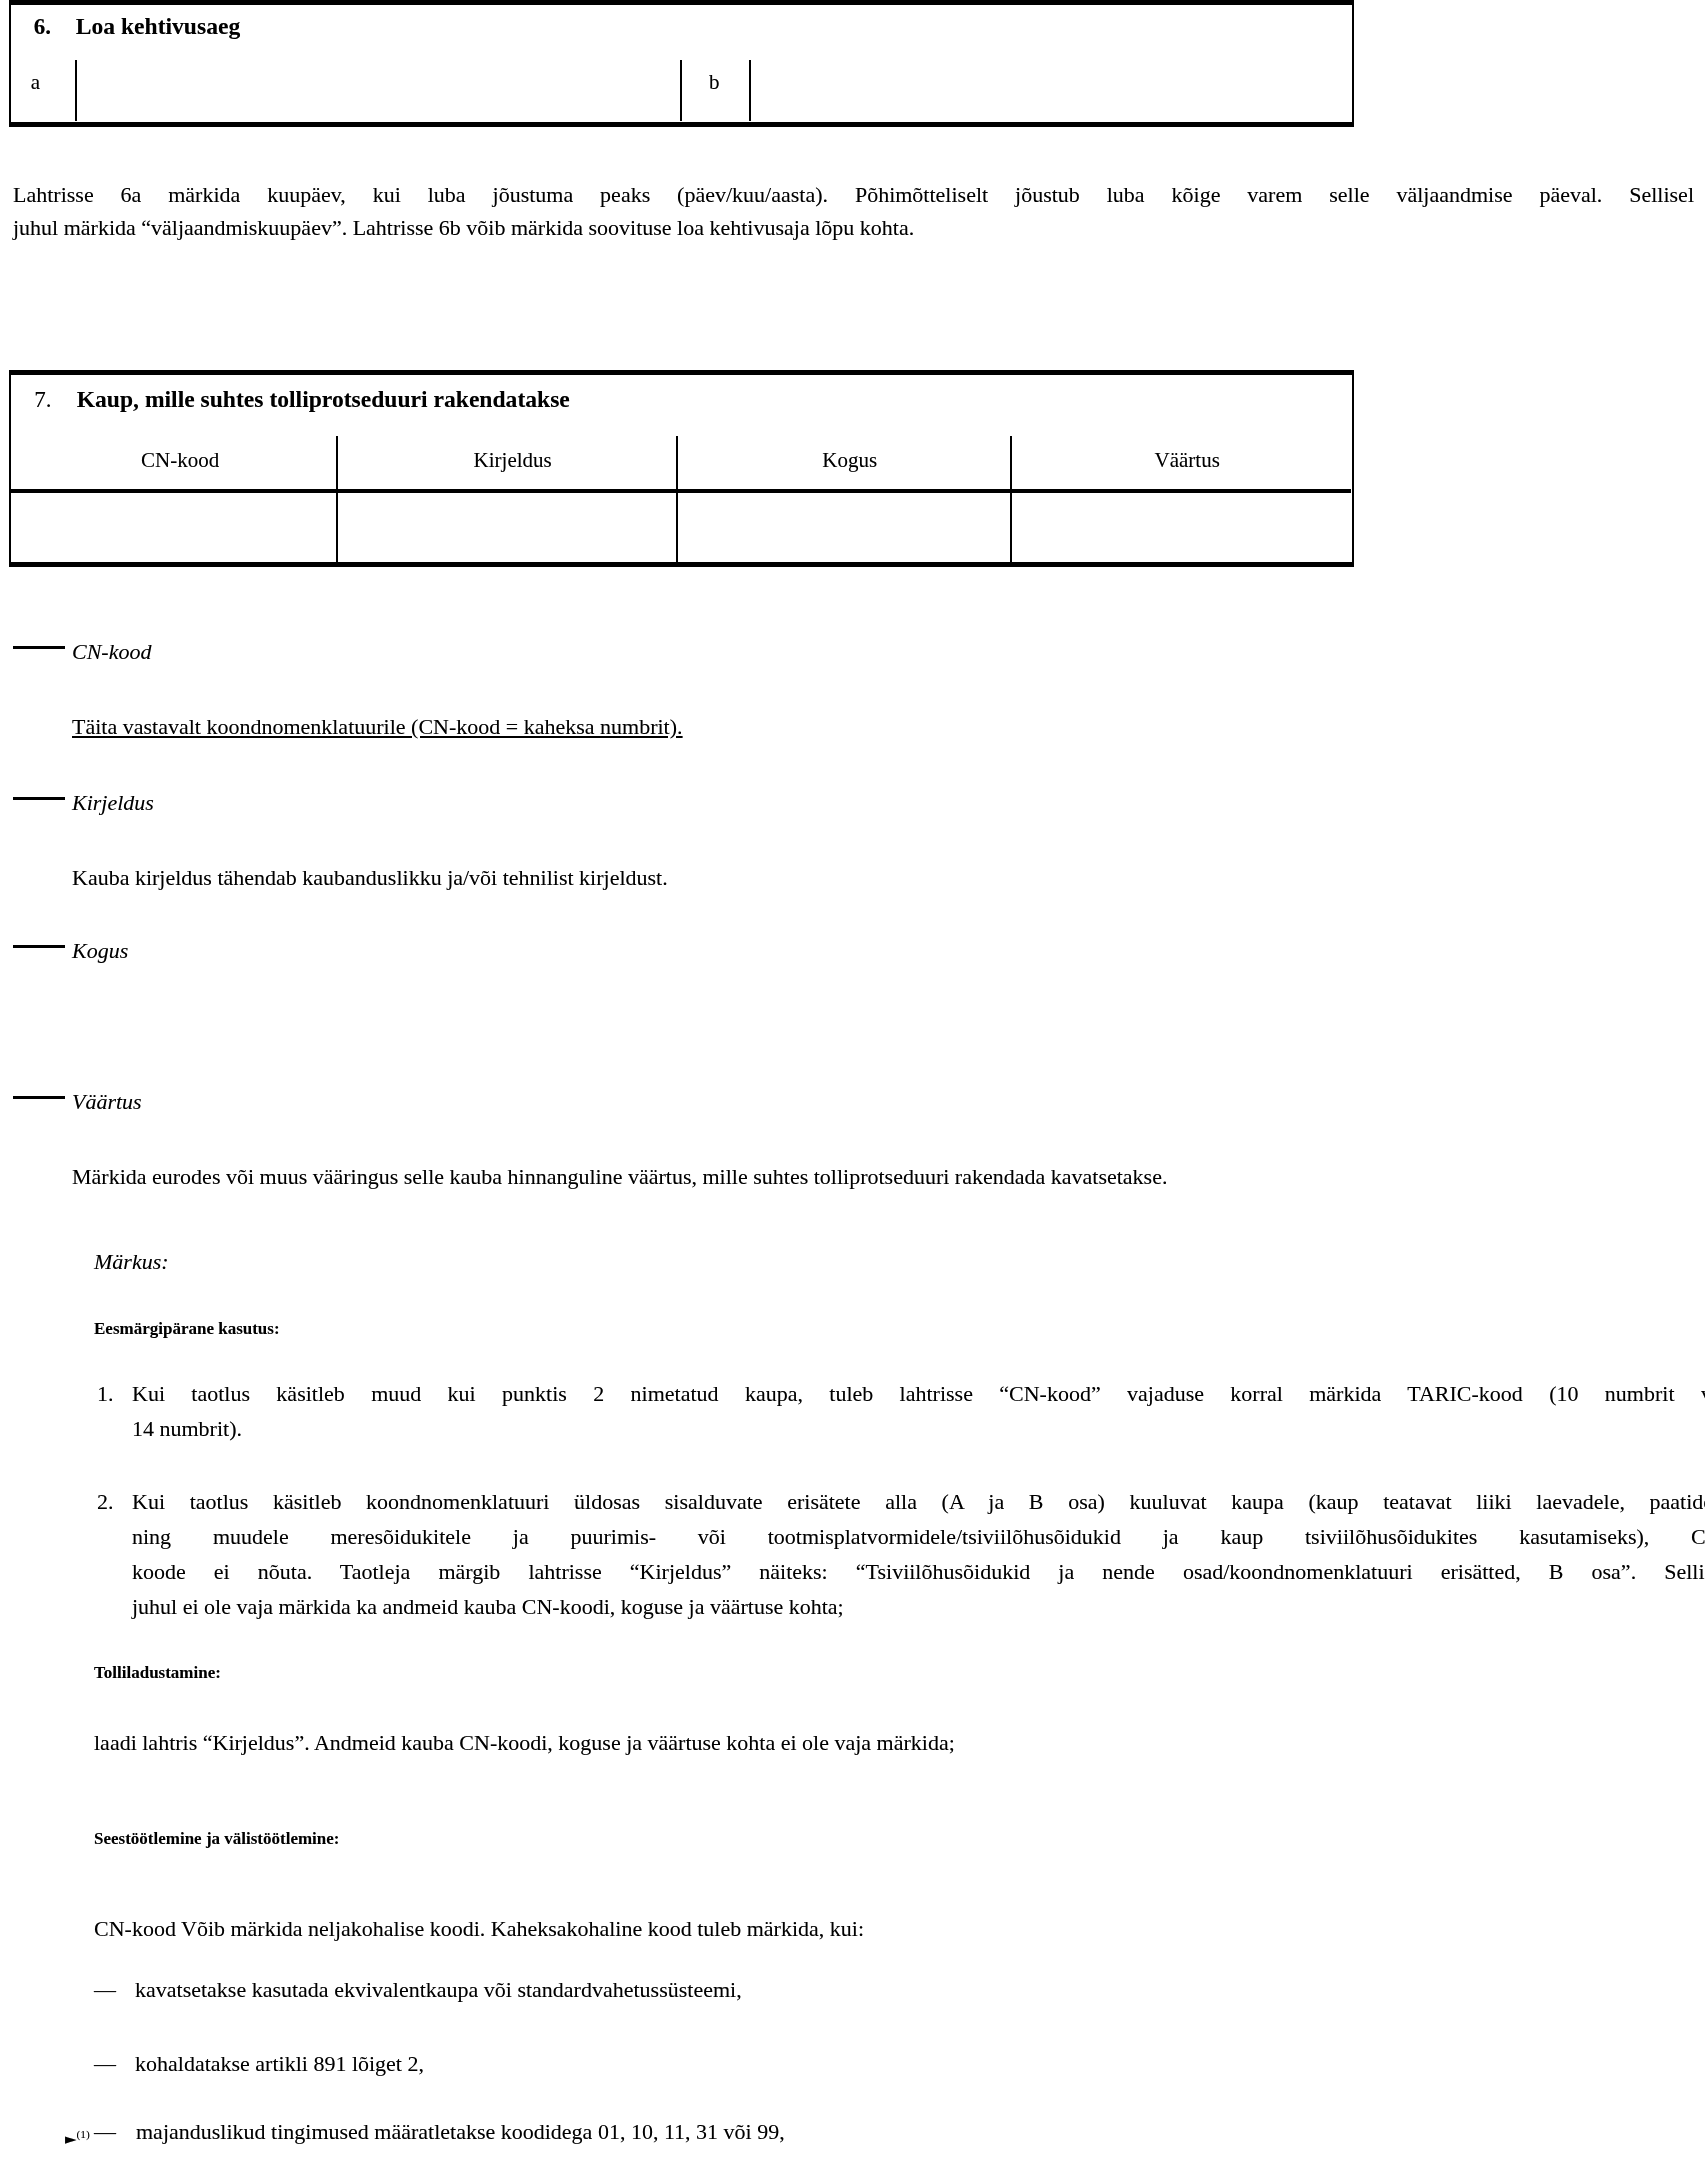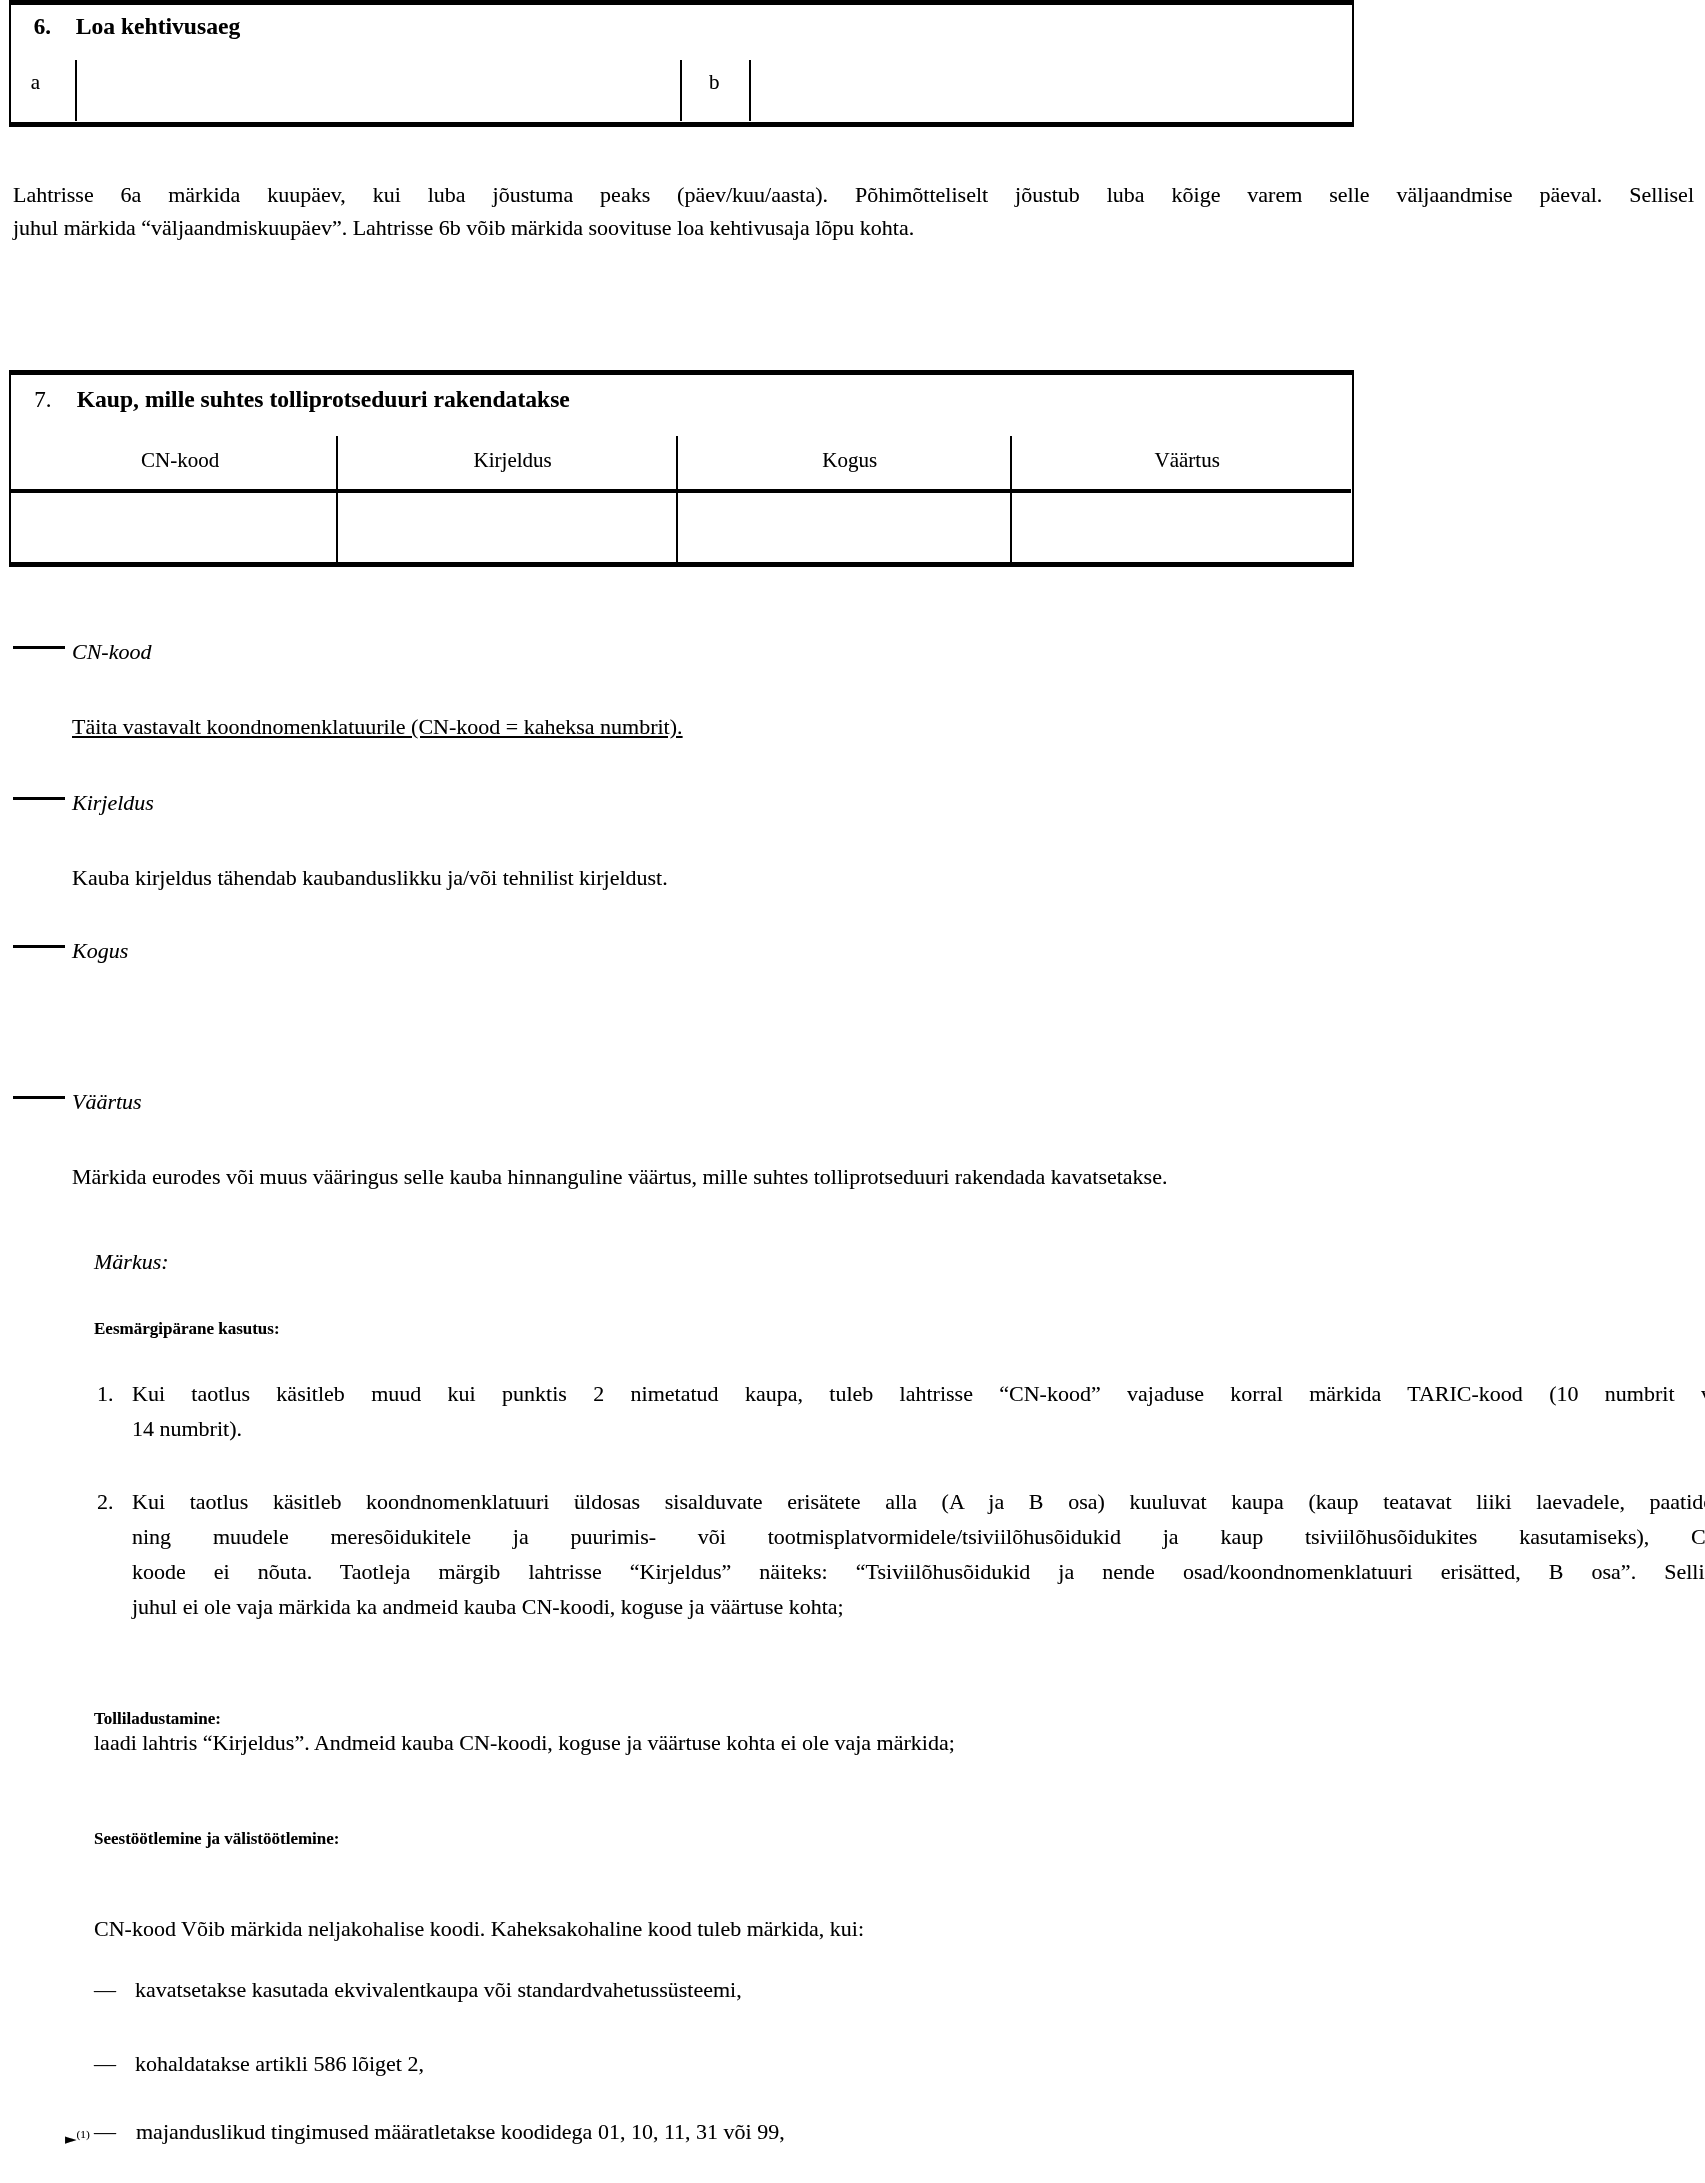--- a/index.html
+++ b/index.html
@@ -109,36 +109,36 @@
   </div>
 
   <div class="abs body-txt numitem" style="left:97px;top:1484px;width:1597px;">
     <span class="num">2.</span>
     <div class="jl">Kui taotlus käsitleb koondnomenklatuuri üldosas sisalduvate erisätete alla (A ja B osa) kuuluvat kaupa (kaup teatavat liiki laevadele, paatidele</div>
     <div class="jl">ning muudele meresõidukitele ja puurimis- või tootmisplatvormidele/tsiviilõhusõidukid ja kaup tsiviilõhusõidukites kasutamiseks), CN-</div>
     <div class="jl">koode ei nõuta. Taotleja märgib lahtrisse “Kirjeldus” näiteks: “Tsiviilõhusõidukid ja nende osad/koondnomenklatuuri erisätted, B osa”. Sellisel</div>
     <div>juhul ei ole vaja märkida ka andmeid kauba CN-koodi, koguse ja väärtuse kohta;</div>
   </div>
 
-  <div class="abs h-bold" style="left:94px;top:1706px;">Tolliladustamine:</div>
+  <div class="abs h-bold" style="left:94px;top:1660px;">Tolliladustamine:</div>
   <div class="abs body-txt" style="left:94px;top:1725px;width:1600px;">
     <div>laadi lahtris “Kirjeldus”.  Andmeid kauba CN-koodi, koguse ja väärtuse kohta ei ole vaja märkida;</div>
   </div>
 
   <div class="abs h-bold" style="left:94px;top:1826px;">Seestöötlemine ja välistöötlemine:</div>
   <div class="abs body-txt" style="left:94px;top:1911px;width:1600px;">CN-kood Võib märkida neljakohalise koodi. Kaheksakohaline kood tuleb märkida, kui:</div>
 
   <div class="abs body-txt hang2" style="left:94px;top:1972px;width:1600px;">
     <span class="dash">—</span>
     <span>kavatsetakse kasutada ekvivalentkaupa või standardvahetussüsteemi,</span>
   </div>
 
   <div class="abs body-txt hang2" style="left:94px;top:2046px;width:1600px;">
     <span class="dash">—</span>
-    <span>kohaldatakse artikli 586 lõiget 2,</span>
+    <span>kohaldatakse artikli 891 lõiget 2,</span>
   </div>
 
   <div class="abs body-txt amenditem" style="left:65px;top:2114px;width:1630px;">
     <span class="amark"><span>►</span><sup>(1)</sup></span>
     <span class="dash">—</span>
     <span>majanduslikud tingimused määratletakse koodidega 01, 10, 11, 31 või 99,</span>
   </div>
 
 </div>
 

